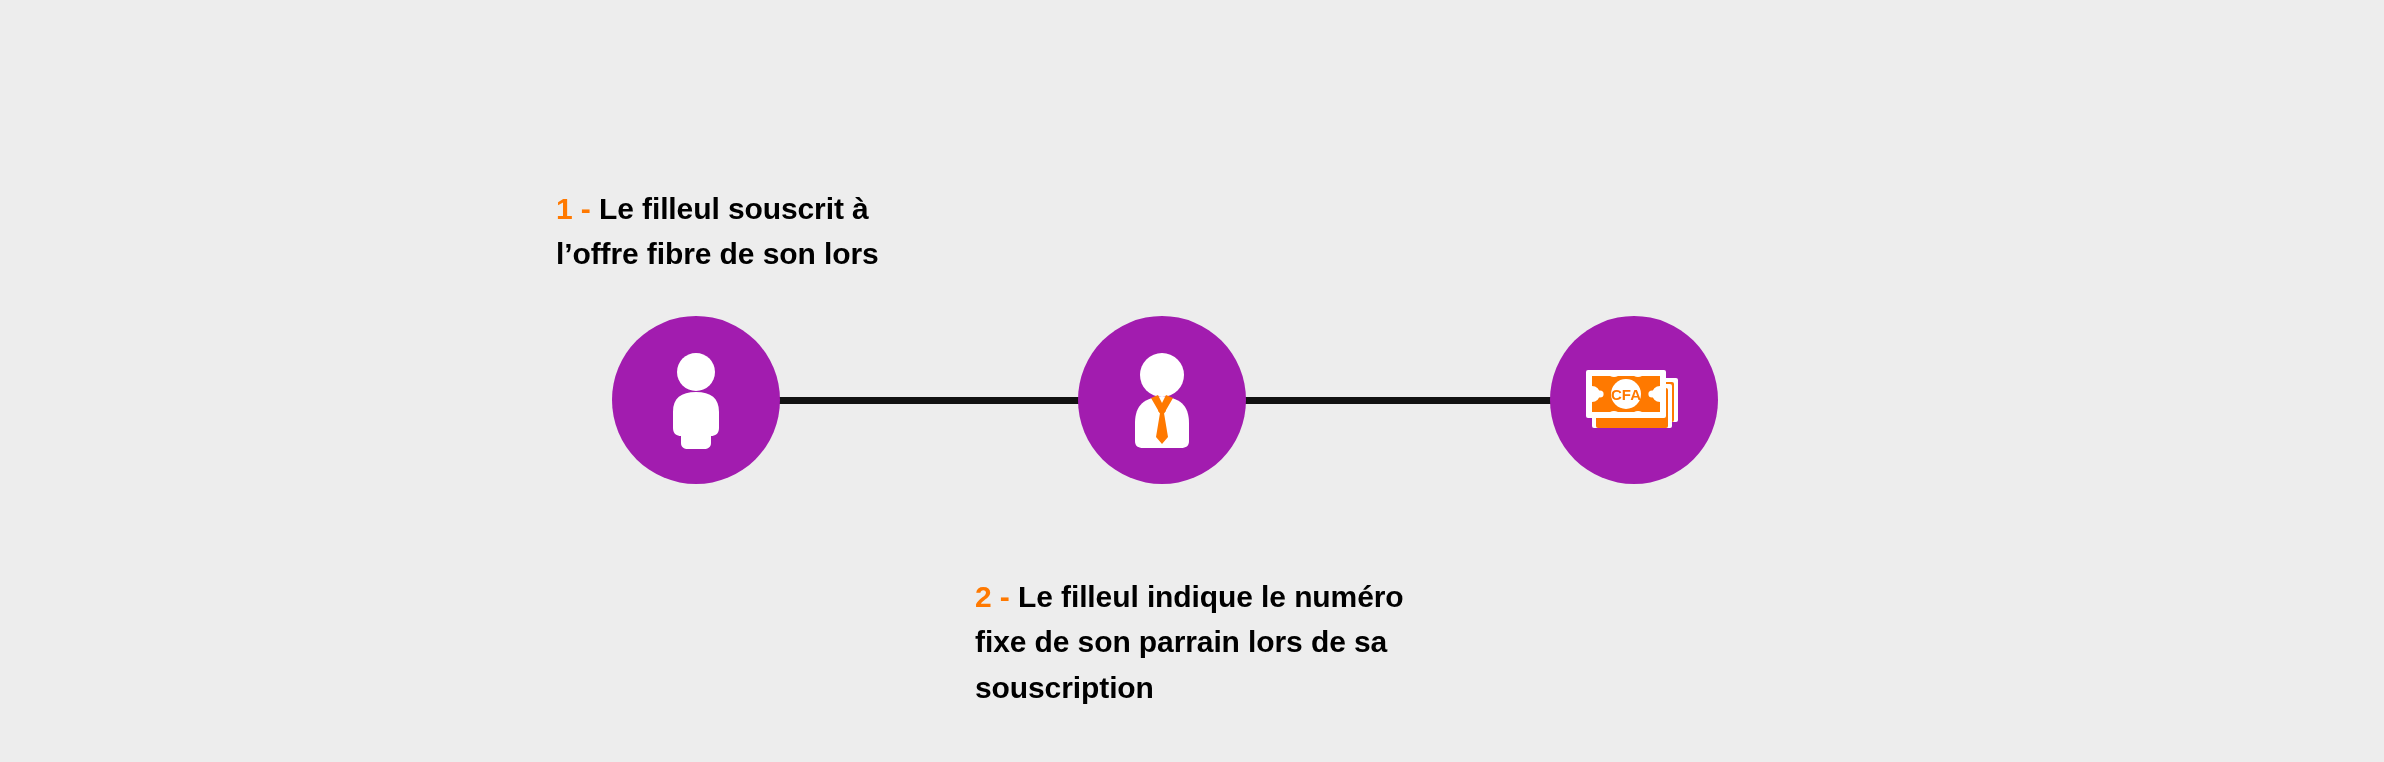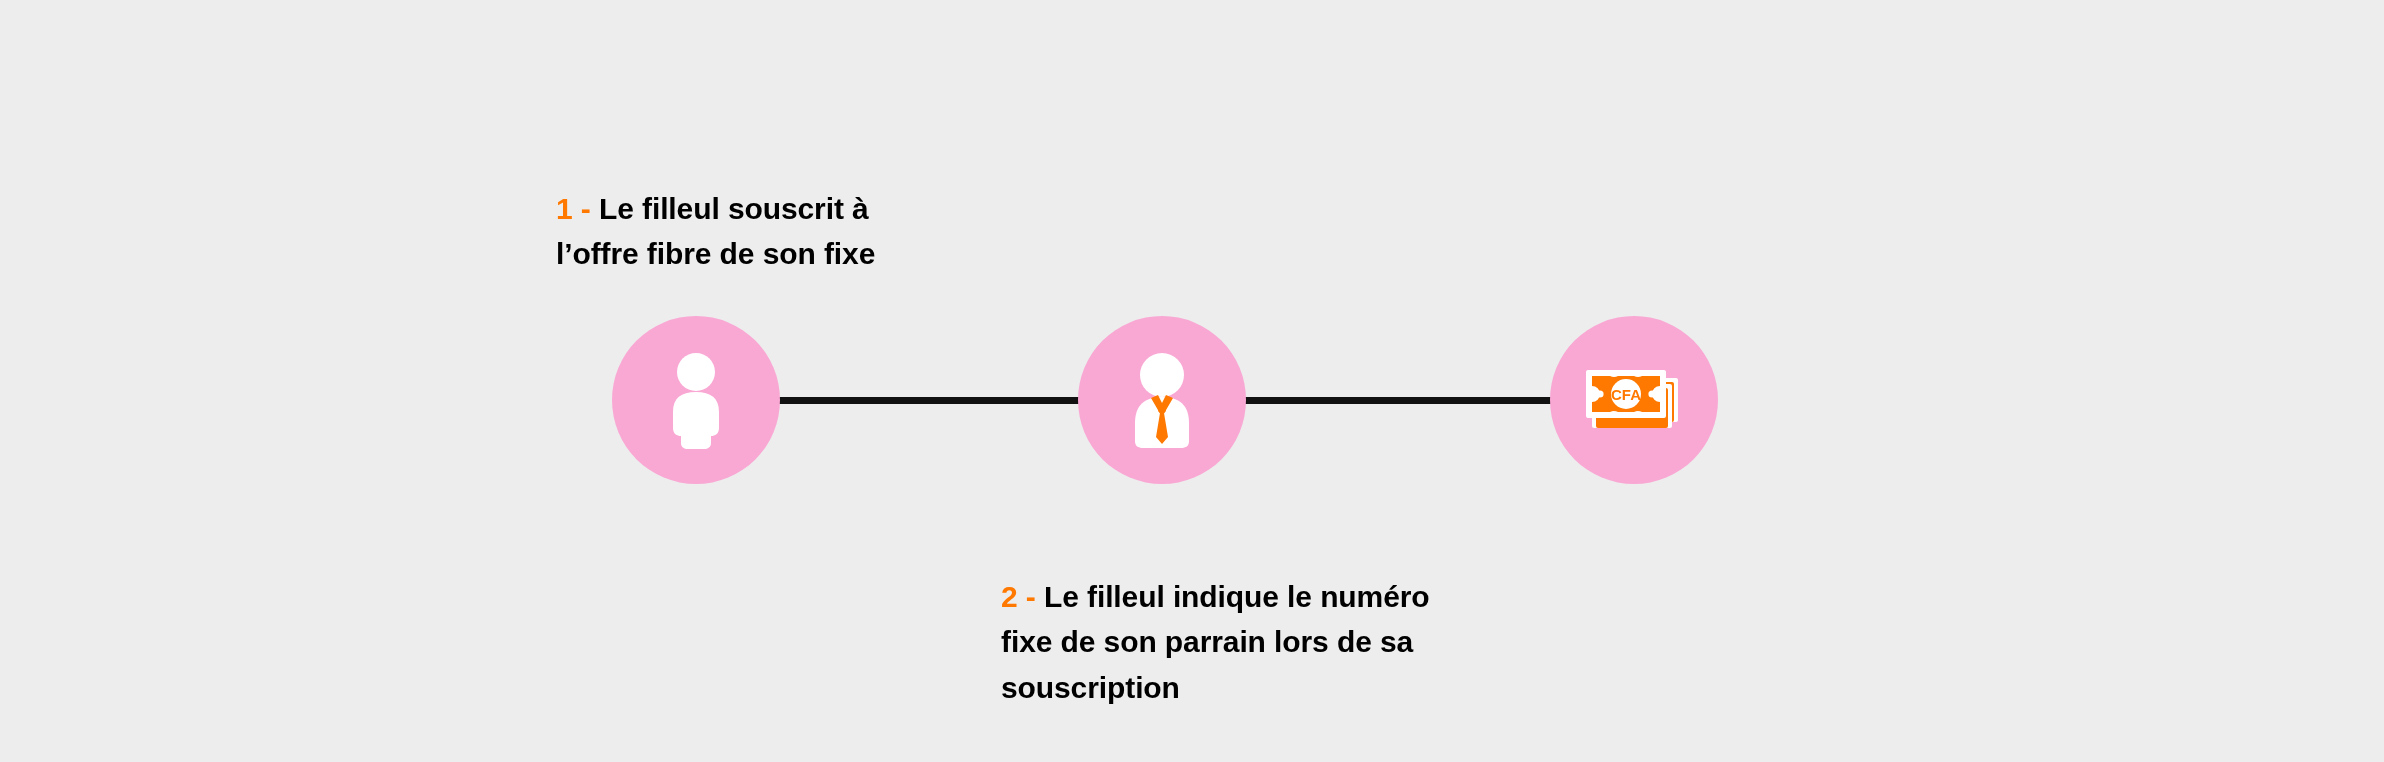--- a/index.html
+++ b/index.html
@@ -29,21 +29,21 @@
   }
   #connector-1-2 { left: 700px;  width: 464px; }
   #connector-2-3 { left: 1166px; width: 472px; }
 
   
   .node-circle {
     position: absolute;
     width: 168px;
     height: 168px;
     border-radius: 50%;
-    background: #f9a8d4;
+    background: #a21caf;
     top: 316px;
     display: flex;
     align-items: center;
     justify-content: center;
     z-index: 2;
   }
   #node-1 { left: 612px; }
   #node-2 { left: 1078px; }
   #node-3 { left: 1550px; }
 
@@ -63,21 +63,21 @@
     color: #ff7900;
     font-weight: bold;
   }
   .step-body {
     color: #000000;
     font-weight: bold;
   }
 
   #step-text-1 { left: 556px;  top: 140px; width: 380px; }
   #step-text-3 { left: 1400px; top: 140px; width: 520px; }
-  #step-text-2 { left: 975px;  top: 528px; width: 480px; margin-left: 26px; }
+  #step-text-2 { left: 975px;  top: 528px; width: 480px; }
 </style>
 </head>
 <body>
 
 <div id="stage">
 
   <div class="connector" id="connector-1-2"></div>
   <div class="connector" id="connector-2-3"></div>
 
   <div class="node-circle" id="node-1">
@@ -140,21 +140,21 @@
 
       <circle cx="42" cy="34" r="15" fill="#ffffff"></circle>
       <text x="42" y="40" text-anchor="middle" font-family="Liberation Sans, sans-serif" font-size="15" font-weight="bold" fill="#ff7900">CFA</text>
 
       <circle cx="16" cy="34" r="3.6" fill="#ffffff"></circle>
       <circle cx="68" cy="34" r="3.6" fill="#ffffff"></circle>
     </svg>
   </div>
 
   <div class="step-text" id="step-text-1">
-    <span class="step-number">1 -</span><span> </span><span class="step-body">Le filleul souscrit à l’offre fibre de son fixe</span>
+    <span class="step-number">1 -</span><span> </span><span class="step-body">Le filleul souscrit à l’offre fibre de son lors</span>
   </div>
 
   <div class="step-text" id="step-text-2">
     <span class="step-number">2 -</span><span> </span><span class="step-body">Le filleul indique le numéro fixe de son parrain lors de sa souscription</span>
   </div>
 
 
 </div>
 
 </body></html>

